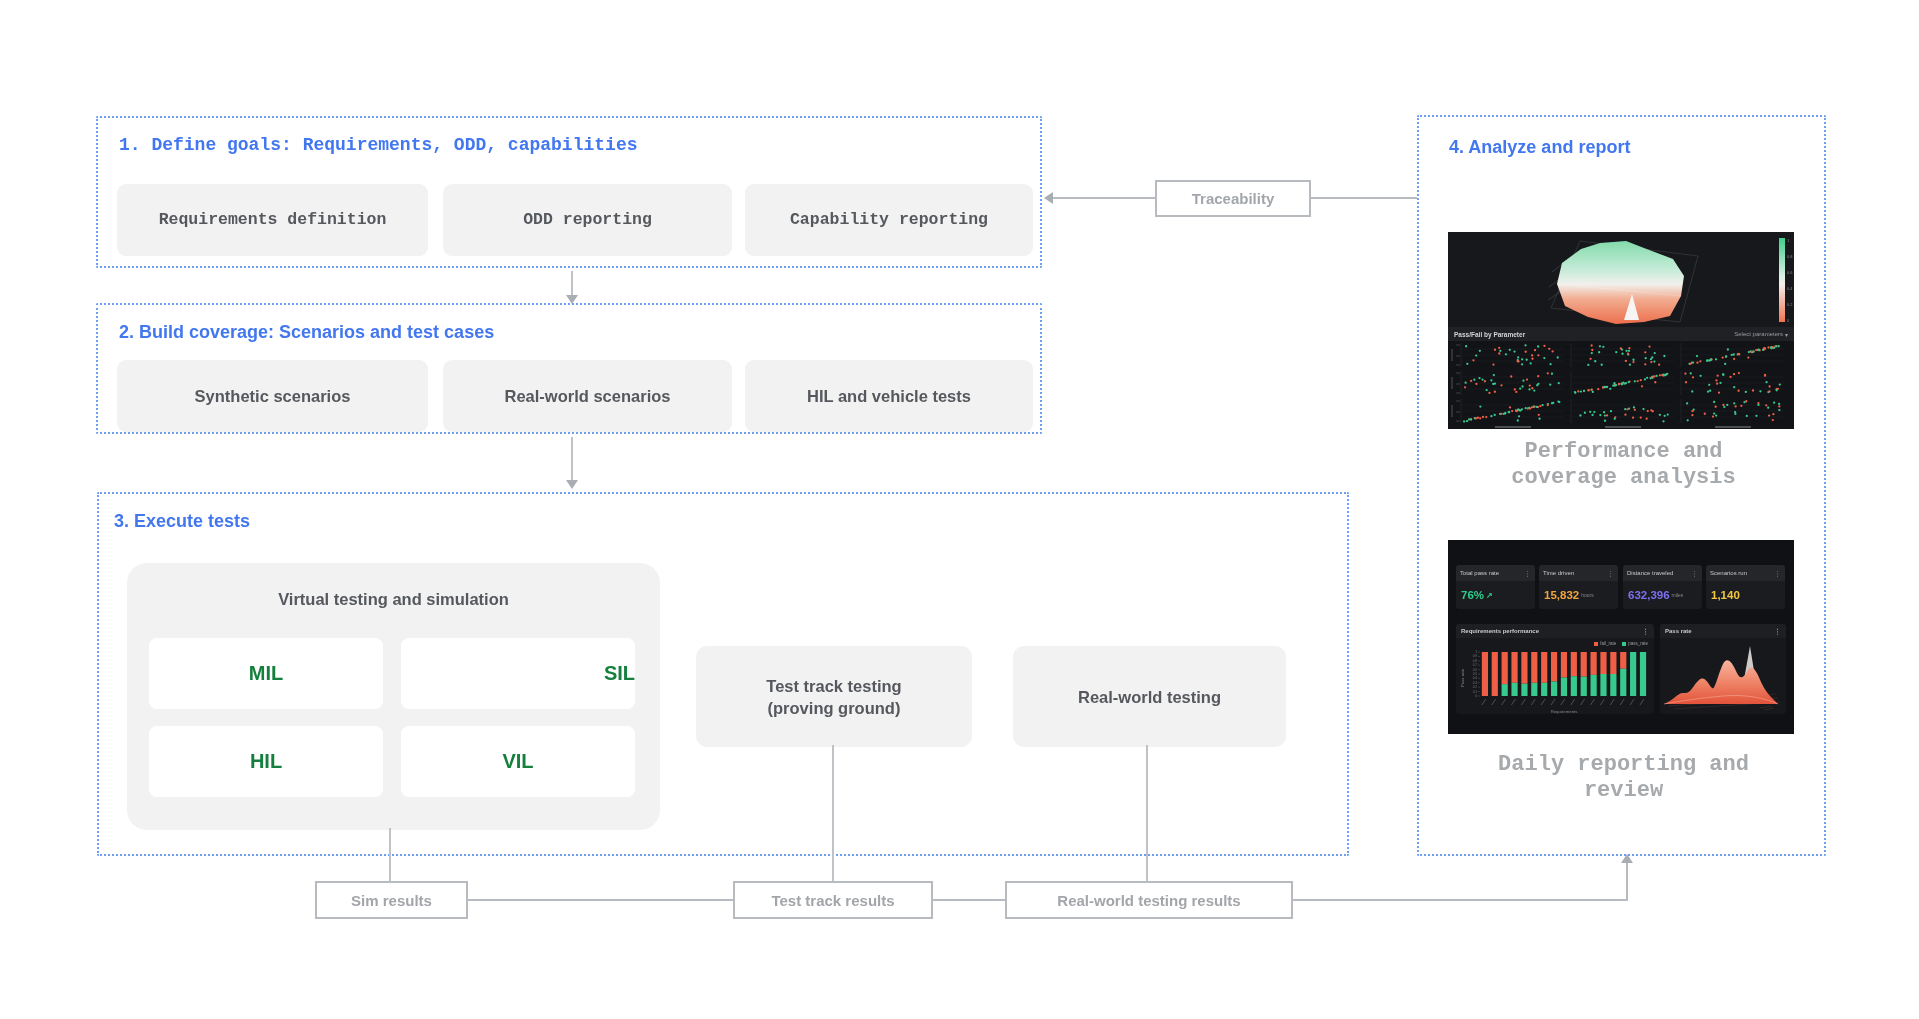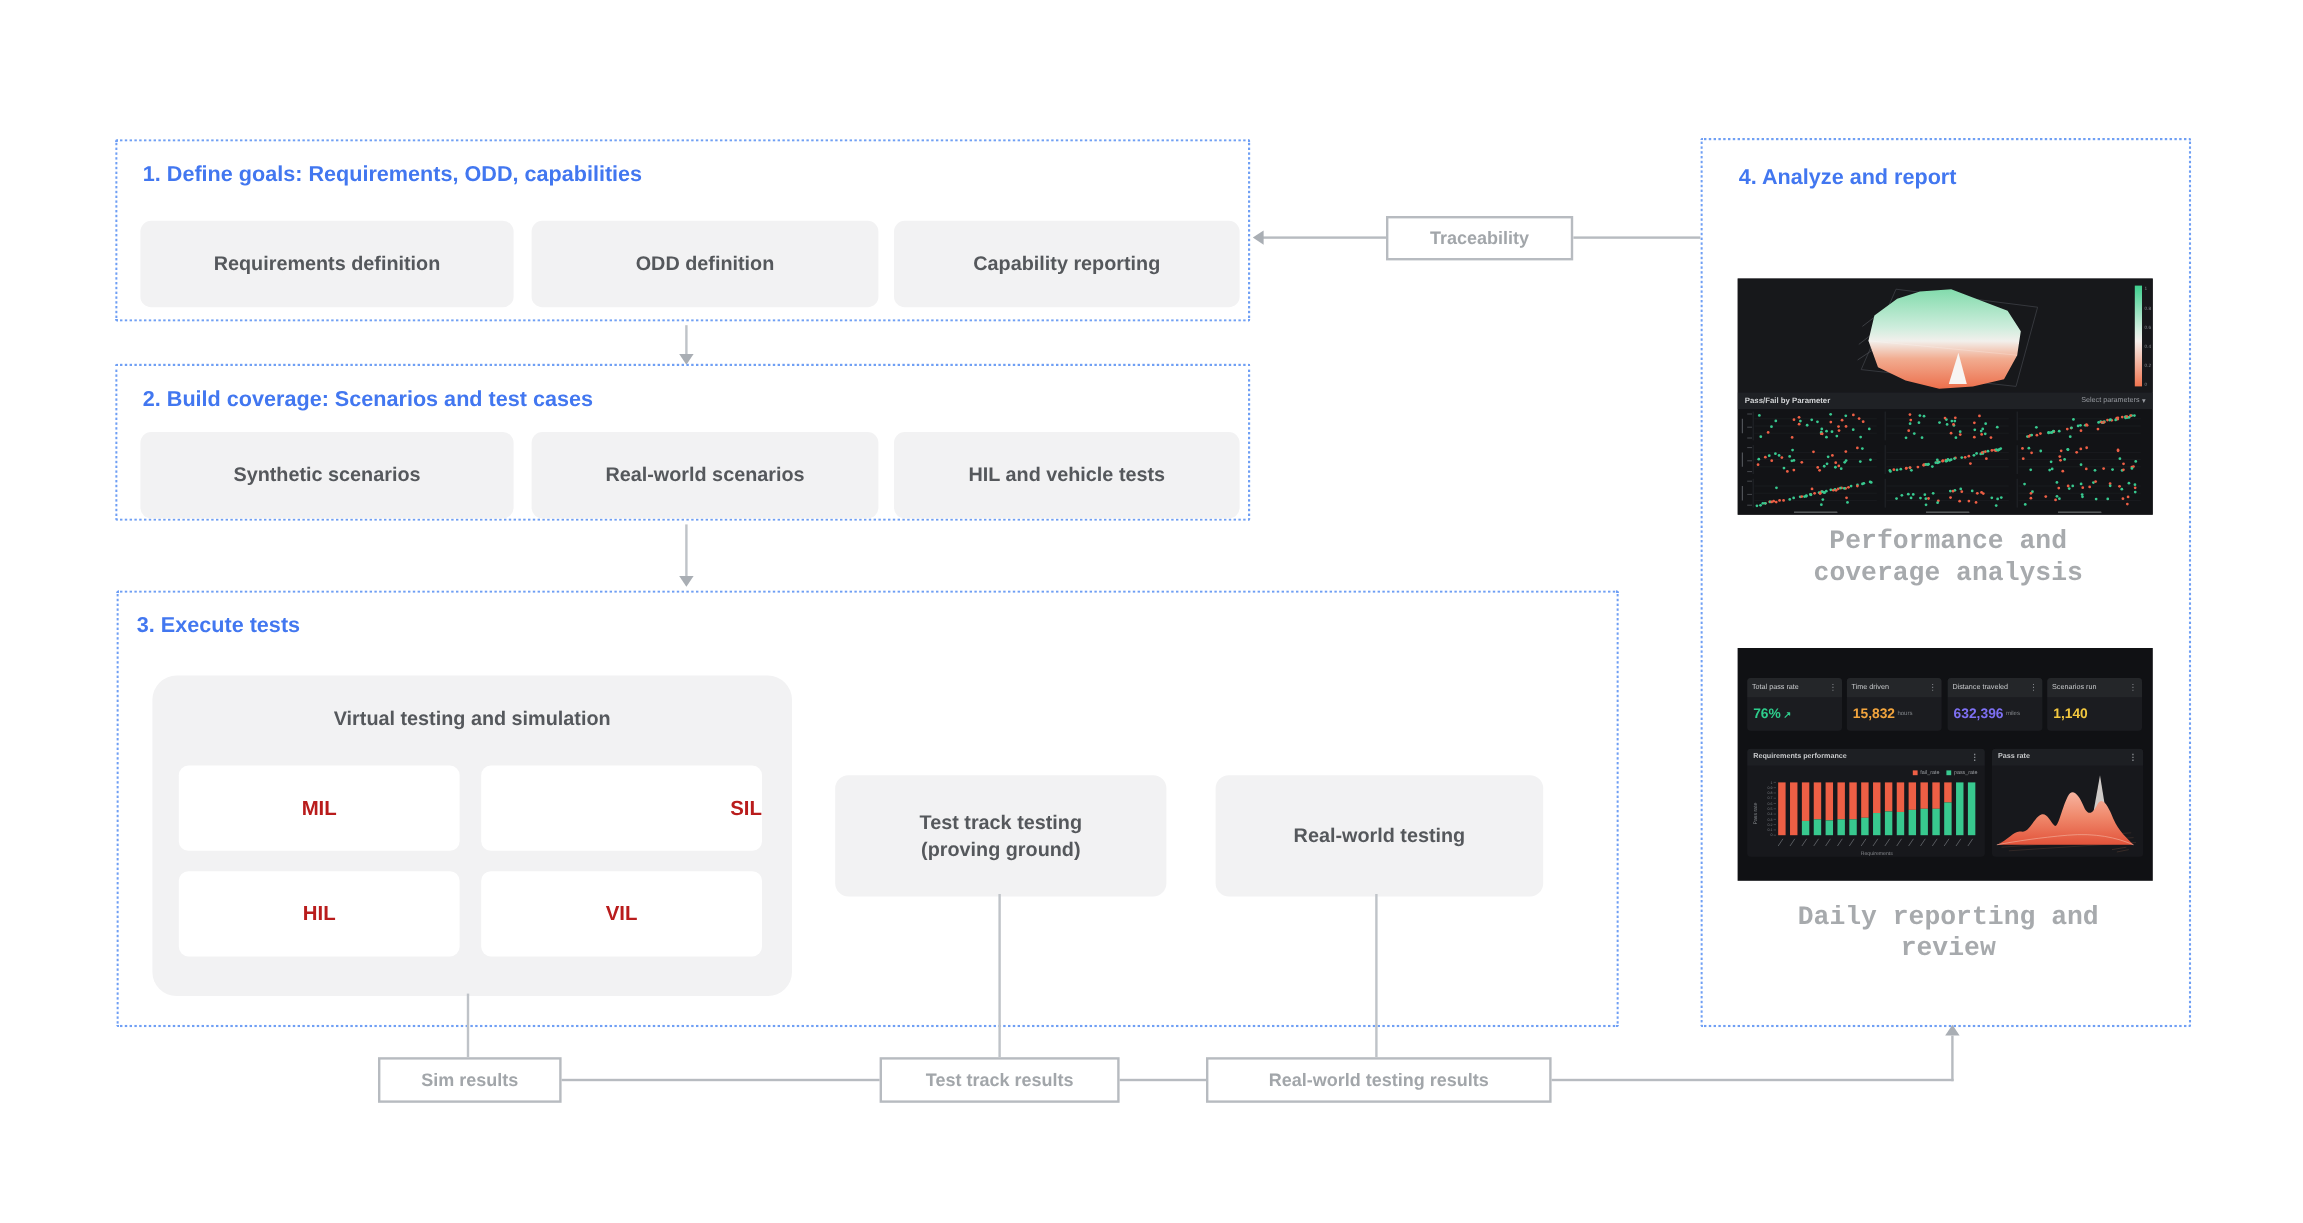--- a/index.html
+++ b/index.html
@@ -5,21 +5,21 @@
   html,body{margin:0;padding:0;background:#fff;}
   #canvas{position:relative;width:1919px;height:1019px;background:#fff;overflow:hidden;
           font-family:"Liberation Sans", sans-serif;}
   .abs{position:absolute;}
   .sec{position:absolute;border:2px dotted #6f9ff4;border-radius:2px;box-sizing:border-box;}
   .sec-title{position:absolute;font-size:18px;font-weight:bold;color:#4277f0;line-height:1;white-space:nowrap;}
   .gbox{position:absolute;background:#f2f2f3;border-radius:9px;display:flex;flex-direction:column;
         align-items:center;justify-content:center;font-size:16.5px;font-weight:bold;color:#55585c;
         text-align:center;line-height:22px;}
   .wbox{position:absolute;background:#ffffff;border-radius:8px;display:flex;align-items:center;
-        justify-content:center;font-size:17px;font-weight:bold;color:#b91c1c;}
+        justify-content:center;font-size:20px;font-weight:bold;color:#15803d;}
   .vg-title{position:absolute;left:0;top:27px;width:100%;text-align:center;font-size:16.5px;
         font-weight:bold;color:#55585c;}
   .rbox{position:absolute;background:#fff;border:2px solid #b7bbc0;box-sizing:border-box;display:flex;
         align-items:center;justify-content:center;font-size:15px;font-weight:bold;color:#a2a6aa;white-space:nowrap;}
   .line{position:absolute;background:#bfc3c8;}
   .arr-down{position:absolute;width:0;height:0;border-left:6px solid transparent;
         border-right:6px solid transparent;border-top:9px solid #a9aeb4;}
   .arr-up{position:absolute;width:0;height:0;border-left:6px solid transparent;
         border-right:6px solid transparent;border-bottom:9px solid #a9aeb4;}
   .arr-left{position:absolute;width:0;height:0;border-top:6px solid transparent;
@@ -45,27 +45,27 @@
         align-items:center;}
   .lg-sq{width:4px;height:4px;display:inline-block;margin-right:2px;}
   .lg-item{display:flex;align-items:center;}
   svg text{font-family:"Liberation Sans", sans-serif;}
 </style>
 </head>
 <body>
 
 <div id="canvas">
 
-  <div class="sec" style="left:96px;top:116px;width:946px;height:152px;">
+  <div class="sec" style="left:96px;top:116px;width:946px;height:152px;font-family:Liberation Mono, monospace;">
     <div class="sec-title" style="left:21px;top:18px;">1. Define goals: Requirements, ODD, capabilities</div>
     <div class="gbox" style="left:19px;top:66px;width:311px;height:72px;">
         <span>Requirements definition</span>
       </div>
     <div class="gbox" style="left:345px;top:66px;width:289px;height:72px;">
-        <span>ODD definition</span>
+        <span>ODD reporting</span>
       </div>
     <div class="gbox" style="left:647px;top:66px;width:288px;height:72px;">
         <span>Capability reporting</span>
       </div>
   </div>
 
   <div class="line" style="left:571px;top:271px;width:2px;height:25px;"></div>
   <div class="arr-down" style="left:566px;top:295px;"></div>
 
   <div class="sec" style="left:96px;top:303px;width:946px;height:131px;">

